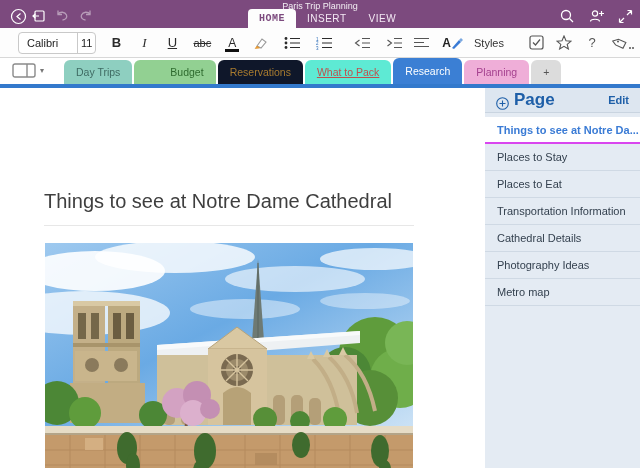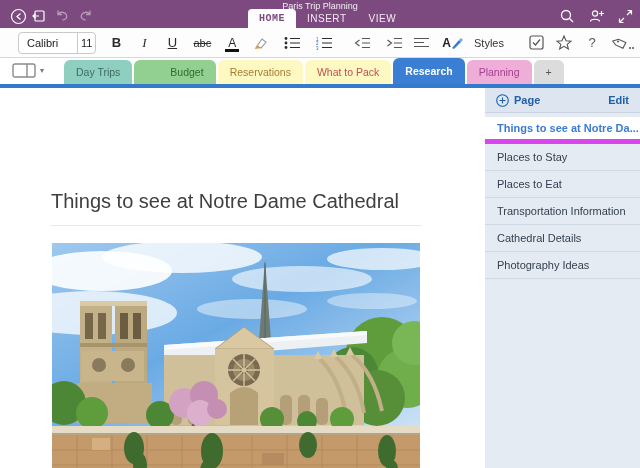--- a/index.html
+++ b/index.html
@@ -31,38 +31,38 @@
   .styles-group { display:flex; align-items:center; margin-left:6px; cursor:pointer; flex:none; }
   .styles-label { font-size:11px; color:#333; margin-left:11px; }
   .gap-sm { margin-left:4px; } .gap-md { margin-left:10px; } .gap-lg { margin-left:18px; }
 
   
   .tabrow { position:absolute; left:0; top:58px; width:640px; height:26px; background:#fff; }
   .nb-switcher { position:absolute; left:12px; top:5px; display:flex; align-items:center; cursor:pointer; }
   .nb-caret { font-size:8px; color:#777; margin-left:4px; }
   .sectabs { position:absolute; left:64px; top:0; height:26px; display:flex; align-items:flex-end; }
   .sectab { height:24px; display:flex; align-items:center; padding:0 12px; font-size:10.5px; border-radius:6px 6px 0 0; margin-right:2px; cursor:pointer; white-space:nowrap; }
-  .sectab.active { height:26px; font-weight:bold; z-index:2; }
+  .sectab.active { height:26px; font-weight:normal; z-index:2; }
   .bluebar { position:absolute; left:0; top:84px; width:640px; height:4px; background:#3379cc; }
 
   
-  .content { position:absolute; left:16px; top:88px; width:485px; height:380px; background:#fff; overflow:hidden; }
+  .content { position:absolute; left:9px; top:88px; width:485px; height:380px; background:#fff; overflow:hidden; }
   .page-title { position:absolute; left:35px; top:102px; font-size:20px; color:#3f3f3f; cursor:text; }
   .title-rule { position:absolute; left:35px; top:137px; width:370px; height:1px; background:#e7e7e7; }
   .photo { position:absolute; left:36px; top:155px; width:368px; height:249px; cursor:pointer; }
 
   
   .sidebar { position:absolute; left:485px; top:88px; width:155px; height:380px; background:#e4ebf3; }
   .sb-header { position:absolute; left:0; top:0; width:155px; height:25px; background:#dde6f0; border-bottom:1px solid #c9d4e0; display:flex; align-items:center; }
-  .sb-addpage { display:flex; align-items:flex-start; margin-left:11px; color:#1e5fa8; font-size:11px; font-weight:bold; cursor:pointer; }
+  .sb-addpage { display:flex; align-items:flex-end; margin-left:11px; color:#1e5fa8; font-size:17px; font-weight:bold; cursor:pointer; }
   .sb-addpage svg { margin-right:5px; }
   .sb-edit { margin-left:auto; margin-right:11px; color:#1e5fa8; font-size:11px; font-weight:bold; cursor:pointer; }
   .sb-list { position:absolute; left:0; top:29px; width:155px; }
   .sb-item { height:27px; display:flex; align-items:center; padding-left:12px; font-size:11px; color:#34414f; border-bottom:1px solid #cfd9e4; cursor:pointer; white-space:nowrap; overflow:hidden; }
-  .sb-item.selected { background:#fff; color:#3a7bd5; font-weight:bold; border-bottom:5px solid #d946ef; }
+  .sb-item.selected { background:#fff; color:#3a7bd5; font-weight:bold; border-bottom:2px solid #d946ef; }
 </style>
 </head>
 <body>
 
 <div class="stage">
 
   <div class="topbar">
     <div class="doc-title">Paris Trip Planning</div>
 
     <div class="tb-icon" style="left:9px;">
@@ -203,22 +203,22 @@
     <div class="nb-switcher">
       <svg width="24" height="15" viewBox="0 0 24 15">
           <rect x="1" y="1" width="22" height="13" rx="2" fill="none" stroke="#8a8a8a" stroke-width="1.4"></rect>
           <path d="M15 1 L15 14" stroke="#8a8a8a" stroke-width="1.4"></path>
         </svg>
       <span class="nb-caret">▾</span>
     </div>
     <div class="sectabs">
       <div class="sectab" style="background: rgb(142, 207, 192); color: rgb(63, 107, 99);">Day Trips</div>
       <div class="sectab" style="background: rgb(146, 208, 146); color: rgb(47, 107, 47); padding-left: 36px;">Budget</div>
-      <div class="sectab" style="background: #fef9c3; color: rgb(168, 123, 47);">Reservations</div>
-      <div class="sectab" style="background: #fef9c3; color: rgb(192, 80, 77);">What to Pack</div>
+      <div class="sectab" style="background: #0f172a; color: rgb(168, 123, 47);">Reservations</div>
+      <div class="sectab" style="background: #5eead4; color: rgb(192, 80, 77); text-decoration: underline;">What to Pack</div>
       <div class="sectab active" style="background: rgb(59, 127, 212); color: rgb(255, 255, 255);">Research</div>
       <div class="sectab" style="background: rgb(239, 174, 216); color: rgb(165, 65, 143);">Planning</div>
       <div class="sectab" style="background: rgb(220, 220, 220); color: rgb(85, 85, 85);">+</div>
     </div>
   </div>
   <div class="bluebar"></div>
 
   <div class="content">
     <div class="page-title">Things to see at Notre Dame Cathedral</div>
     <div class="title-rule"></div>
@@ -353,16 +353,17 @@
       </div>
       <div class="sb-edit">Edit</div>
     </div>
     <div class="sb-list">
       <div class="sb-item selected">Things to see at Notre Da...</div>
       <div class="sb-item">Places to Stay</div>
       <div class="sb-item">Places to Eat</div>
       <div class="sb-item">Transportation Information</div>
       <div class="sb-item">Cathedral Details</div>
       <div class="sb-item">Photography Ideas</div>
+      <div class="sb-item">Metro map</div>
     </div>
   </div>
 
 </div>
 
 </body></html>

